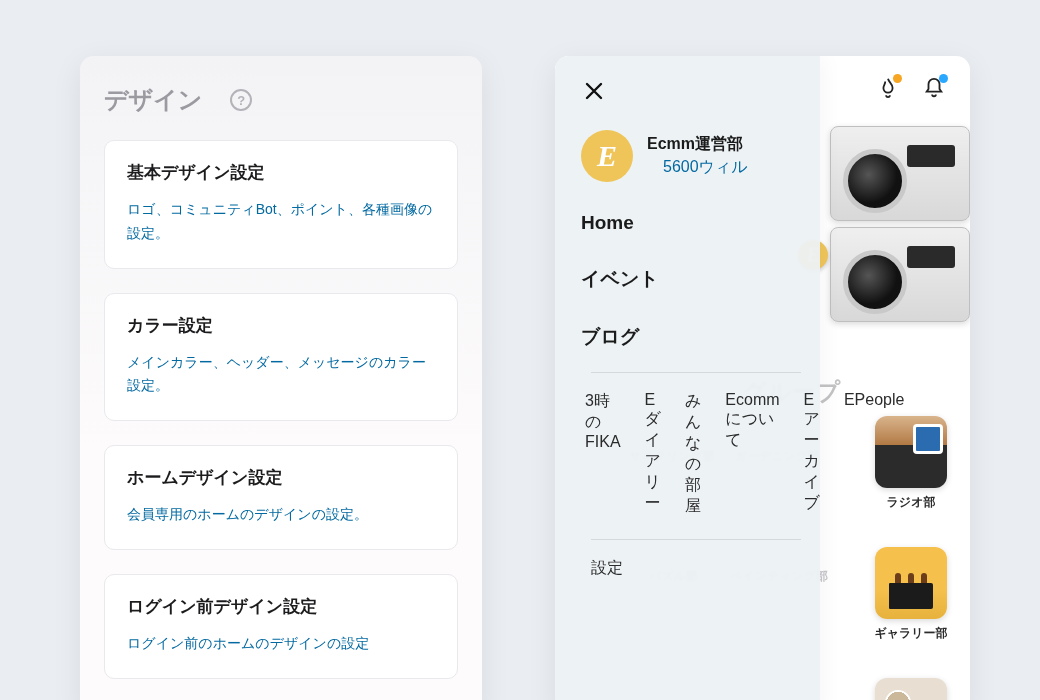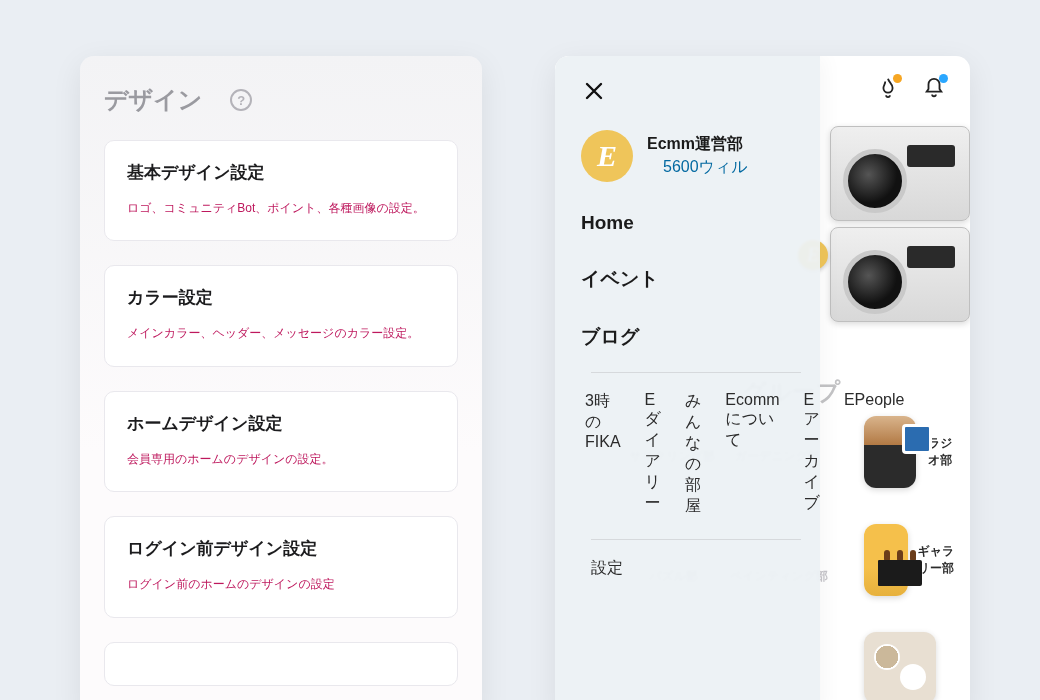--- a/index.html
+++ b/index.html
@@ -50,22 +50,22 @@
   padding:20px 22px 22px 22px;
   margin-bottom:24px;
 }
 .card .card-title {
   font-size:17px;
   font-weight:700;
   color:#1c1c1e;
   margin-bottom:14px;
 }
 .card .card-desc {
-  font-size:12px;
-  color:#be185d;
+  font-size:14px;
+  color:#0369a1;
   line-height:1.7;
 }
 
 .panel-right {
   left: 555px;
   top: 56px;
   width: 415px;
   height: 660px;
   background:#fff;
   overflow:hidden;
@@ -114,21 +114,21 @@
   box-shadow:0 2px 4px rgba(0,0,0,.2);
 }
 .groups-title{
   position:absolute; right:130px; top:320px;
   font-size:24px; font-weight:700; color:#c3c3c5;
 }
 .group-grid {
   position:absolute; right:12px; top:360px;
   display:flex; flex-direction:column; gap:36px;
 }
-.g-item{ width:94px; display:flex; align-items:center; gap:6px;}
+.g-item{ width:94px; display:flex; flex-direction:column; align-items:center; gap:6px;}
 .g-thumb{width:72px;height:72px;border-radius:12px;box-shadow:0 2px 6px rgba(0,0,0,.15);}
 .g-label{font-size:12px;font-weight:600;color:#2b2b2b;text-align:center;}
 .thumb-radio{background:linear-gradient(180deg,#d9b48c 0%,#b27a45 40%,#2b2b2b 40%,#2b2b2b 100%);position:relative;}
 .thumb-radio::after{content:"";position:absolute;left:38px;top:8px;width:24px;height:24px;border-radius:4px;background:#2b6cb0;border:3px solid #fff;}
 .thumb-gallery{background:linear-gradient(180deg,#f5c04b 60%,#e7b13d 100%);position:relative;}
 .thumb-gallery::after{content:"";position:absolute;left:14px;top:36px;width:44px;height:26px;background:linear-gradient(90deg,#1b1b1b 33%,#1b1b1b 33%,#1b1b1b);border-radius:2px;box-shadow:inset 10px 0 0 #1b1b1b, inset 24px 0 0 #1b1b1b;}
 .thumb-gallery::before{content:"";position:absolute;left:20px;top:26px;width:6px;height:12px;background:#6b3d1a;border-radius:3px;box-shadow:13px 0 0 #6b3d1a,26px 0 0 #6b3d1a;}
 .thumb-coffee{background:#e8dfd2;position:relative;}
 .thumb-coffee::after{content:"";position:absolute;left:10px;top:12px;width:26px;height:26px;border-radius:50%;background:radial-gradient(circle at 50% 50%,#cbb89a 60%,#fff 62%);box-shadow:26px 20px 0 0 #fff, 26px 20px 0 -2px #cbb89a;}
 .bg-lbl{position:absolute;font-size:12px;color:#c6c5ca;font-weight:600;}

